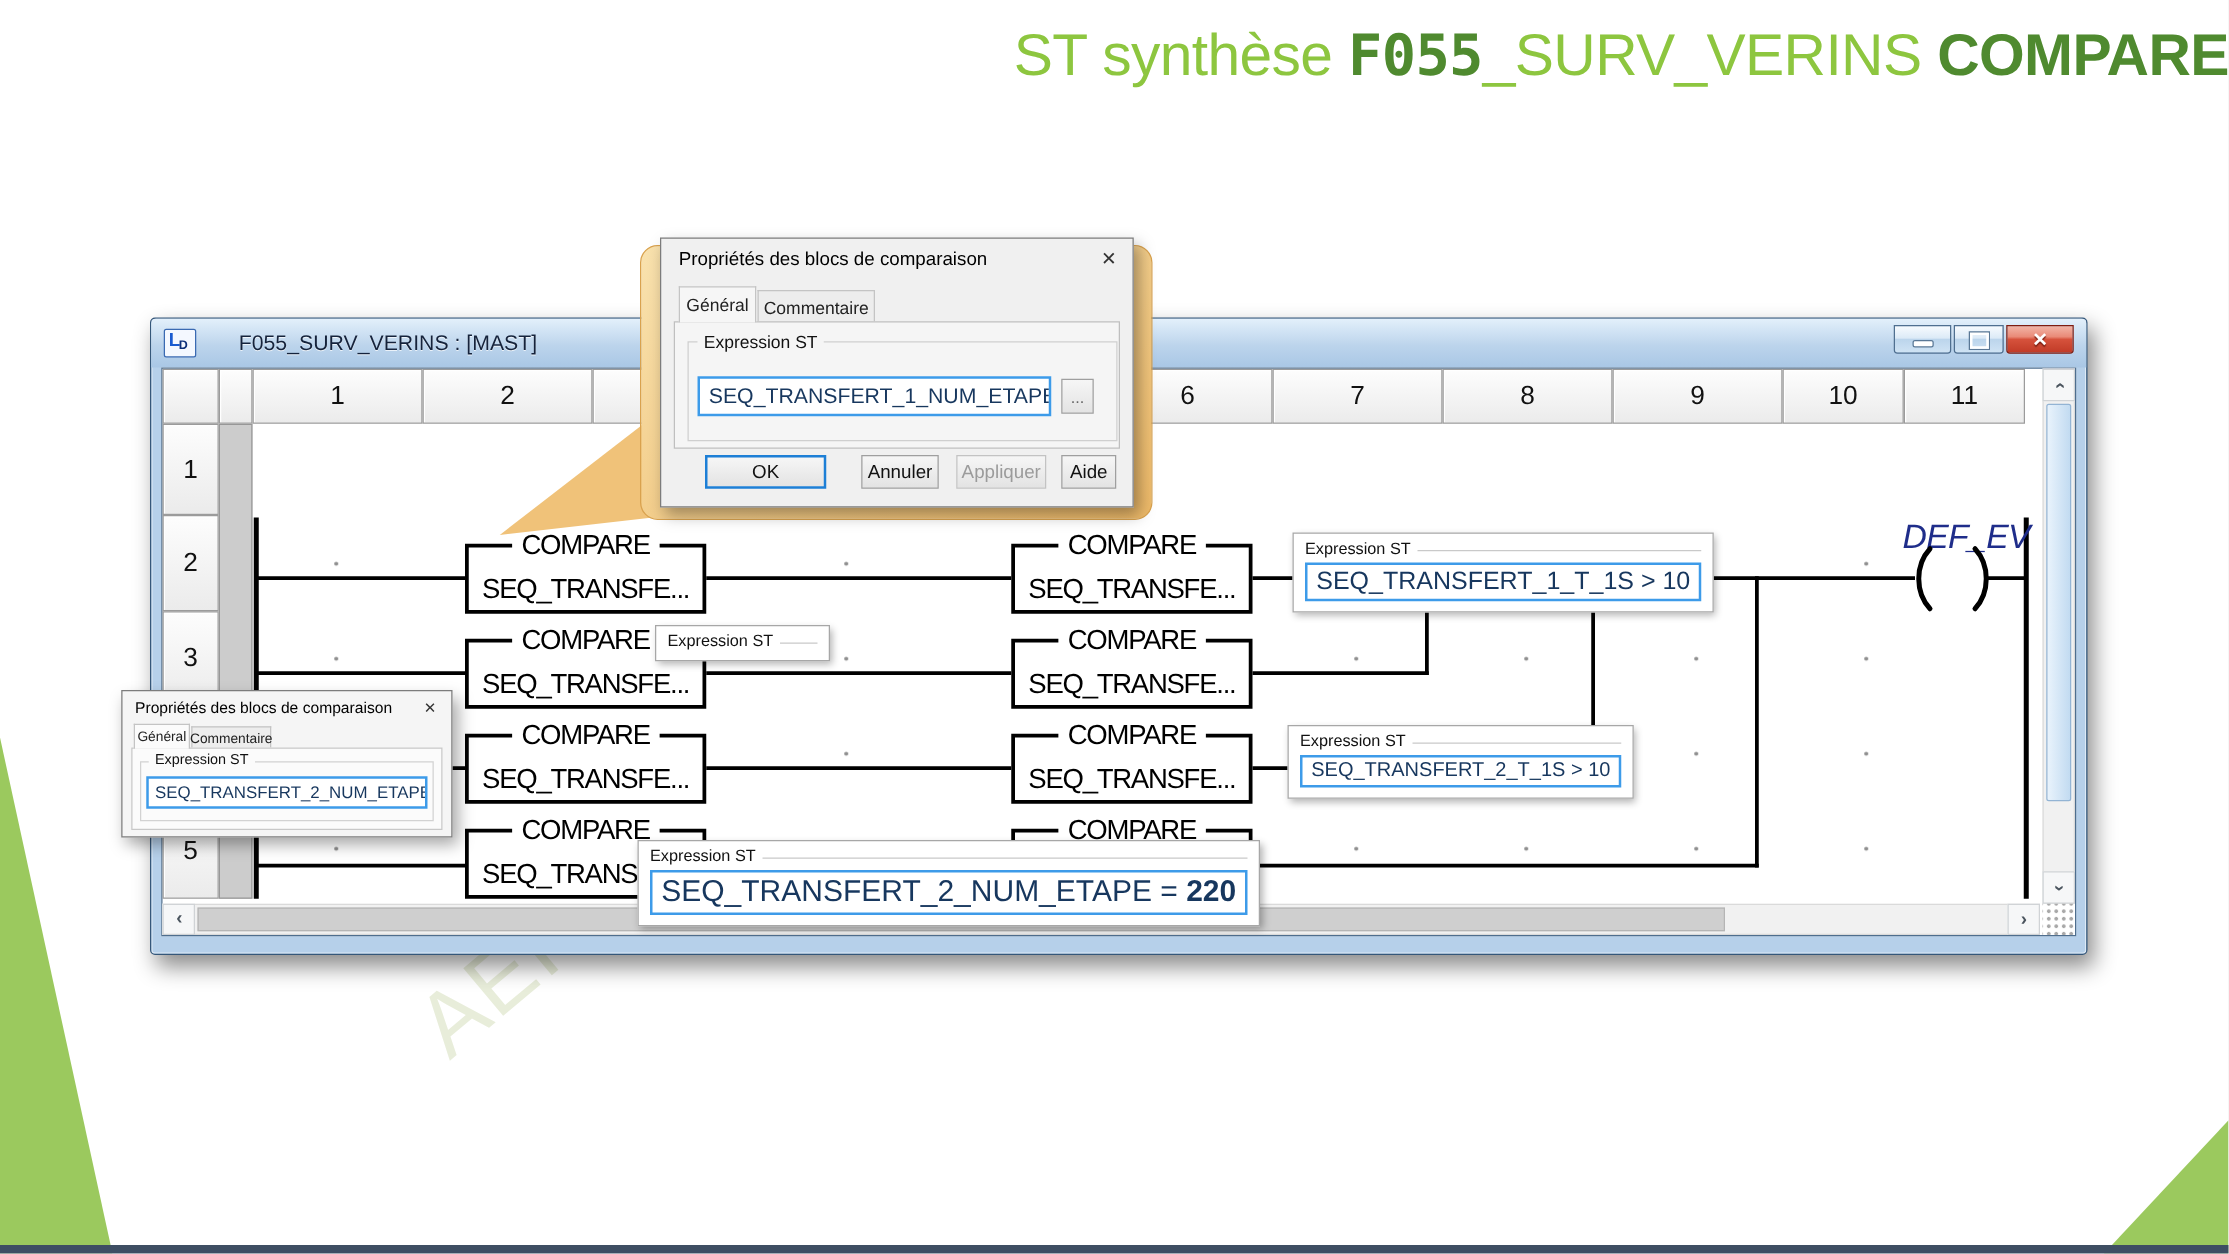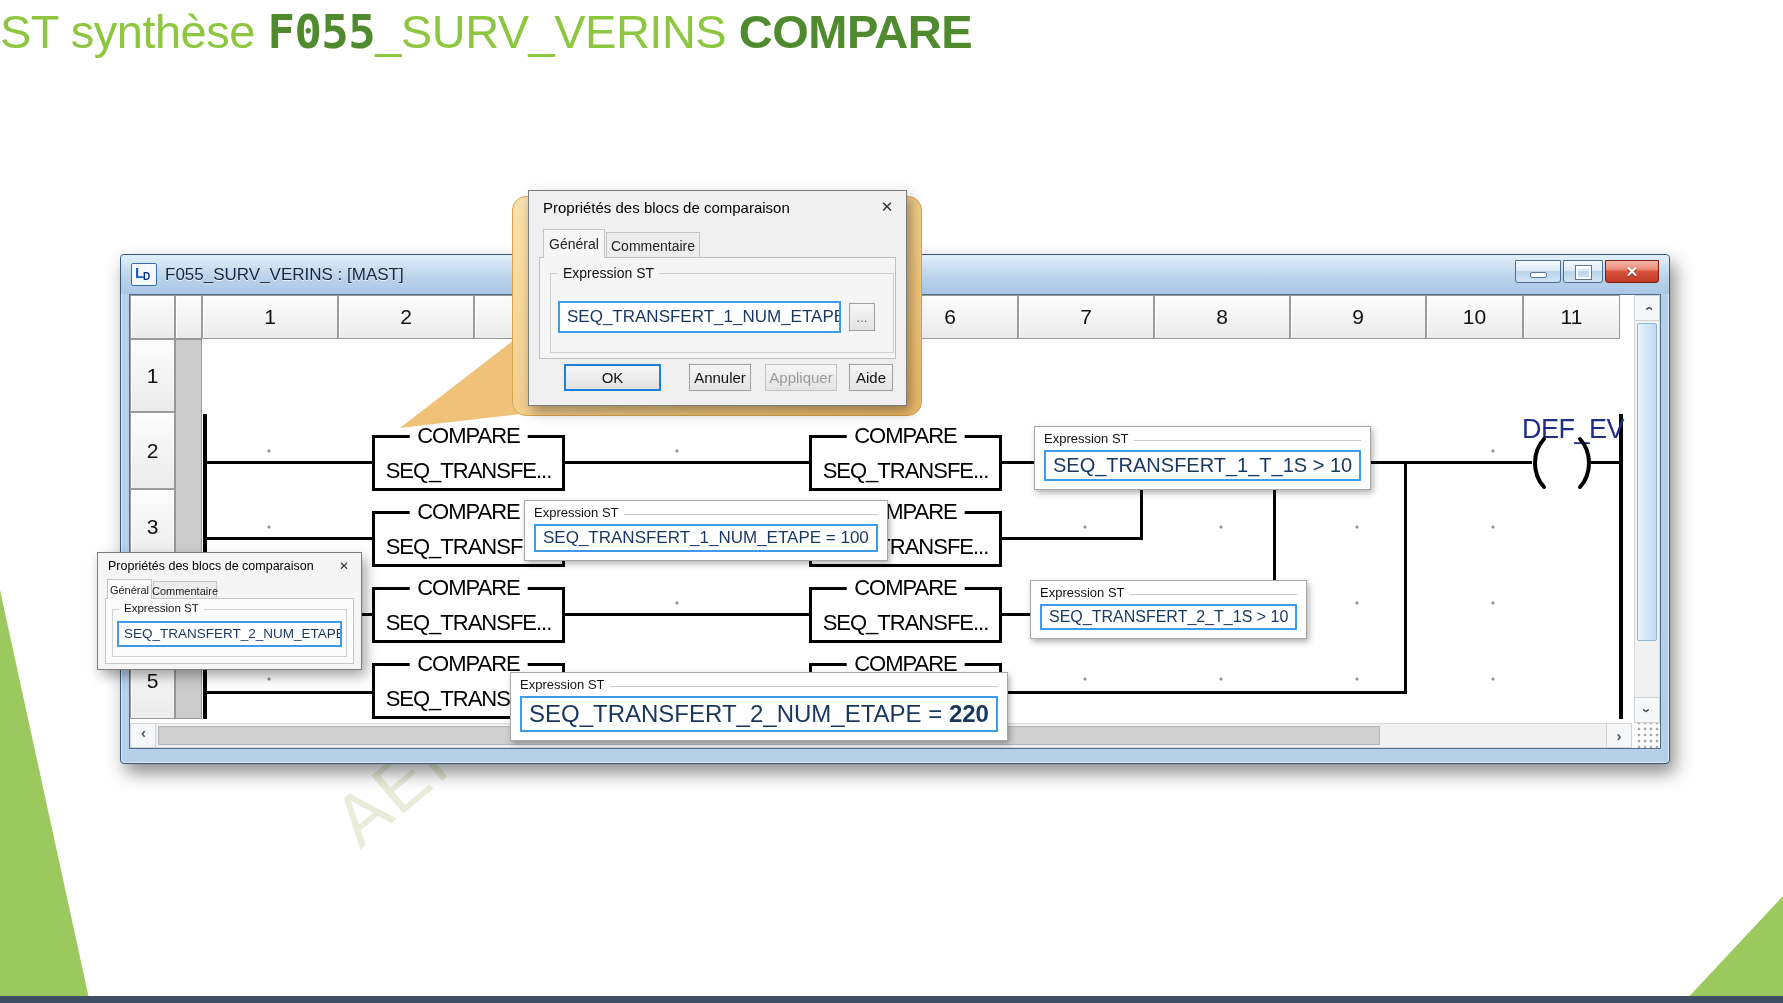--- a/index.html
+++ b/index.html
@@ -1,20 +1,20 @@
 <!DOCTYPE html>
 <html><head>
 <meta charset="utf-8">
 <style>
   html,body{margin:0;padding:0;background:#e9e9e9;}
   .slide{position:relative;width:1783px;height:1003px;background:#ffffff;overflow:hidden;
          font-family:"Liberation Sans",sans-serif;}
 
   
-  .slide-title{position:absolute;top:4px;left:0;width:100%;text-align:left;font-size:47px;
+  .slide-title{position:absolute;top:16px;left:0;width:100%;text-align:right;font-size:47px;
                letter-spacing:-0.5px;white-space:nowrap;}
   .t-light{color:#8DC63F;}
   .t-bold{color:#4F8A2F;font-weight:bold;}
   .t-mono{color:#4F8A2F;font-weight:bold;font-family:"DejaVu Sans Mono",monospace;font-size:0.97em;}
   .watermark{position:absolute;left:330px;top:750px;font-size:72px;color:#e8edda;
              transform:rotate(-40deg);letter-spacing:2px;}
   .wedge-left{position:absolute;left:0;top:590px;width:90px;height:413px;background:#9BC95E;
               clip-path:polygon(0 0,0 100%,100% 100%);}
   .wedge-right{position:absolute;right:0;top:896px;width:100px;height:107px;background:#9BC95E;
                clip-path:polygon(100% 0,100% 100%,0 100%);}
@@ -24,21 +24,21 @@
   .win{position:absolute;left:120px;top:254px;width:1548px;height:508px;background:#b6d0ea;
        border:1px solid #35577a;border-radius:4px;z-index:10;
        box-shadow:5px 9px 18px rgba(0,0,0,.45), inset 0 0 0 1px rgba(255,255,255,.55);}
   .titlebar{position:absolute;left:0;top:0;width:100%;height:39px;box-sizing:border-box;
             background:linear-gradient(#e3f0fb,#bcd4ec 55%,#a9c7e5);border-radius:4px 4px 0 0;
             display:flex;align-items:center;padding:0 10px;}
   .ld-icon{width:24px;height:21px;background:#f4f8ff;border:1px solid #3a6ab2;border-radius:2px;
            position:relative;margin-right:8px;flex:0 0 auto;}
   .ld-l{position:absolute;left:3px;top:0px;color:#1a5bd0;font-size:15px;font-weight:bold;}
   .ld-d{position:absolute;left:11px;top:7px;color:#0c2f7a;font-size:10px;font-weight:bold;}
-  .win-title{font-size:17px;color:#15233c;text-shadow:0 1px 0 rgba(255,255,255,.7);}
+  .win-title{font-size:17px;color:#15233c;text-shadow:0 1px 0 rgba(255,255,255,.7);margin-left:26px;}
   .cap-btns{margin-left:auto;display:flex;gap:2px;align-items:flex-start;margin-top:-6px;}
   .cap{height:23px;border:1px solid #4f6f90;border-radius:0 0 3px 3px;display:flex;
        align-items:center;justify-content:center;box-sizing:border-box;
        background:linear-gradient(#f7fbfe,#dceaf7 45%,#bcd5ec 50%,#cfe3f4);}
   .cap.min{width:46px;}
   .cap.res{width:40px;}
   .cap.close{width:54px;border-color:#7e1c10;
        background:linear-gradient(#f2b5a7,#e98a77 40%,#d6523c 50%,#c13b27);}
   .glyph-min{width:15px;height:4px;background:#fff;border:1px solid #5a7896;border-radius:2px;margin-top:6px;}
   .glyph-res{width:11px;height:9px;border:2px solid #fff;box-shadow:0 0 0 1px #5a7896;margin-top:2px;}
@@ -66,21 +66,21 @@
   .vline{position:absolute;width:3px;background:#000;z-index:2;}
   .rail{position:absolute;width:4px;background:#000;z-index:2;}
 
   .lblock{position:absolute;width:193px;height:56px;background:#fff;border:3px solid #000;
           box-sizing:border-box;z-index:3;}
   .lblock-t{position:absolute;top:-15px;left:50%;transform:translateX(-50%);background:#fff;
           padding:0 8px;font-size:22px;letter-spacing:-1px;white-space:nowrap;color:#000;}
   .lblock-v{position:absolute;top:20px;left:0;width:100%;text-align:center;font-size:22px;
           letter-spacing:-1px;color:#000;}
   .coil-label{position:absolute;left:1385px;top:119px;width:116px;text-align:center;font-size:27px;
-          color:#1f2d8a;letter-spacing:-0.5px;z-index:3;}
+          color:#1f2d8a;letter-spacing:-0.5px;z-index:3;font-style:italic;}
   .coil-mask{position:absolute;left:1402px;top:150px;width:56px;height:36px;background:#fff;z-index:3;}
   .coil-svg{position:absolute;left:1394px;top:140px;z-index:4;}
 
   
   .tip{position:absolute;background:#fff;border:1px solid #a7a7a7;z-index:30;
        box-shadow:2px 3px 6px rgba(0,0,0,.3);padding:4px 9px 8px 9px;display:inline-block;}
   .tip-label-row{display:flex;align-items:center;gap:5px;font-size:13px;color:#111;white-space:nowrap;}
   .tip-line{flex:1;min-width:30px;border-top:1px solid #c9c9c9;margin-top:3px;}
   .tip-input{margin-top:4px;border:2px solid #3d9be9;padding:2px 7px;color:#17375e;
        white-space:nowrap;background:#fff;}
@@ -239,21 +239,20 @@
             <span>Expression ST</span>
             <span class="tip-line"></span>
           </div>
         <div class="tip-input" style="font-size:20px"><span>SEQ_TRANSFERT_1_T_1S &gt; 10</span><b></b></div>
       </div>
       <div class="tip" style="left:394px;top:205px">
         <div class="tip-label-row">
             <span>Expression ST</span>
             <span class="tip-line"></span>
           </div>
-        <div class="tip-input" style="font-size:17px"><span>SEQ_TRANSFERT_1_NUM_ETAPE = 100</span><b></b></div>
       </div>
       <div class="tip" style="left:900px;top:285px">
         <div class="tip-label-row">
             <span>Expression ST</span>
             <span class="tip-line"></span>
           </div>
         <div class="tip-input" style="font-size:16px"><span>SEQ_TRANSFERT_2_T_1S &gt; 10</span><b></b></div>
       </div>
       <div class="tip" style="left:380px;top:377px">
         <div class="tip-label-row">

